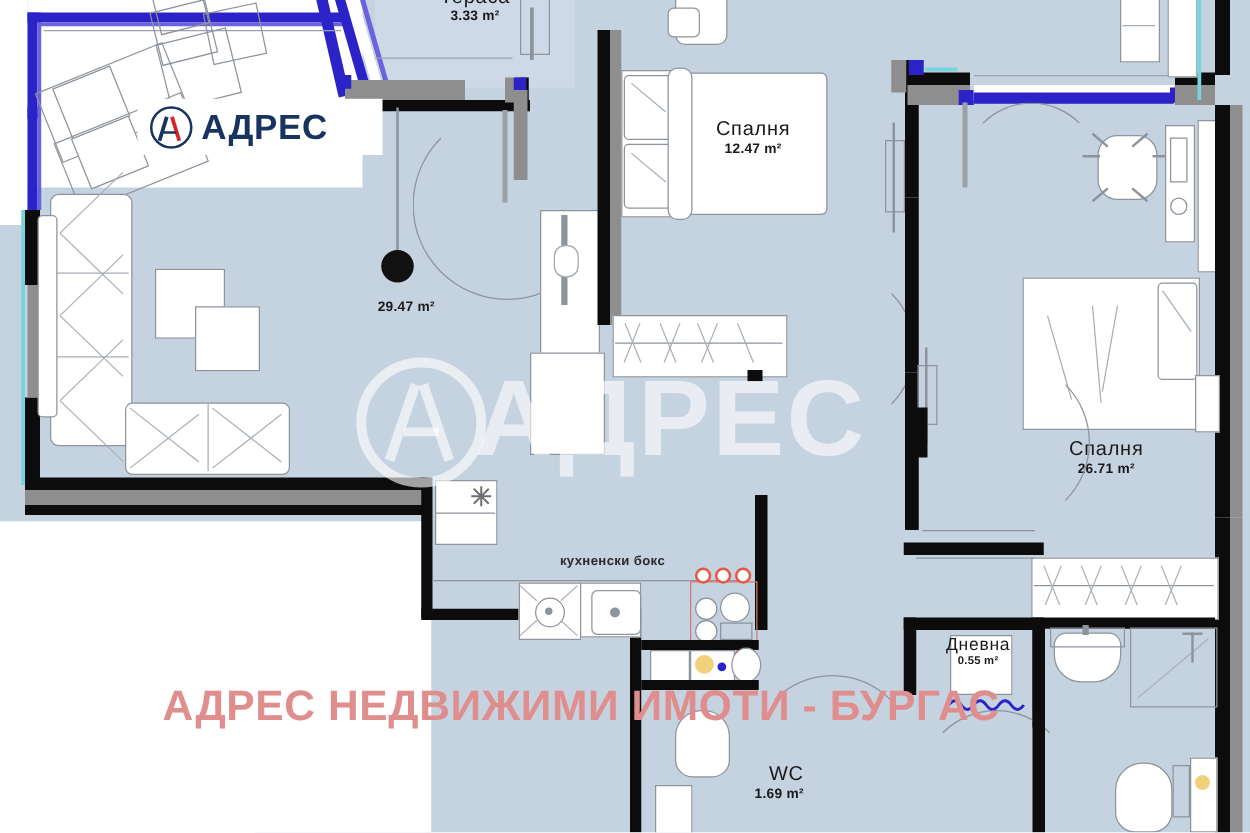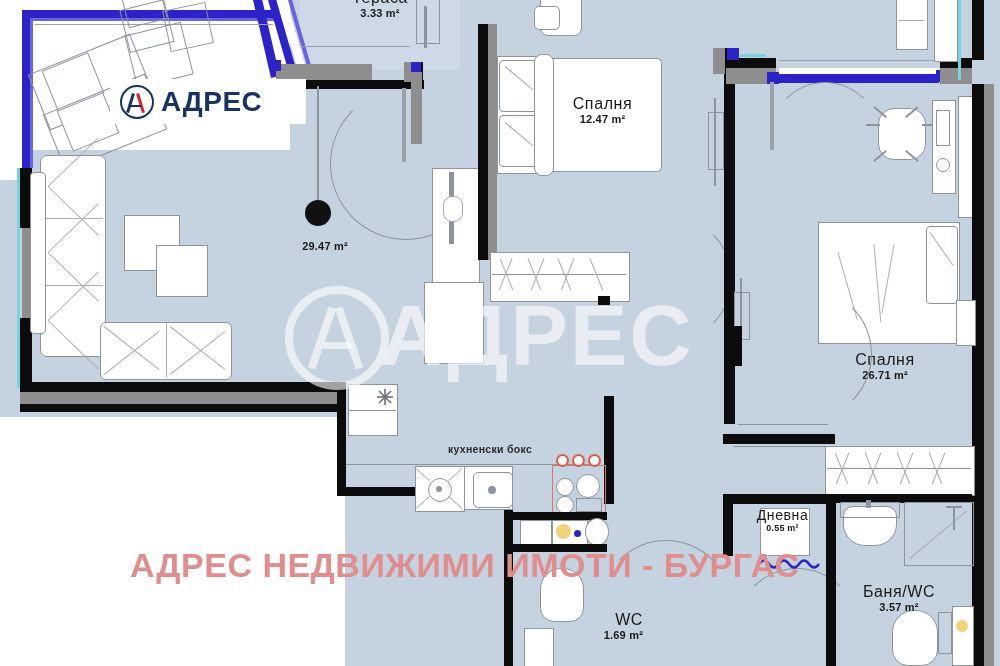--- a/index.html
+++ b/index.html
@@ -323,24 +323,20 @@
   <div class="fur-n" style="left:904px;top:502px;width:68px;height:62px;"></div>
   <div class="gline-l" style="left:910px;top:558px;width:74px;height:1px;transform:rotate(-40deg);transform-origin:left;"></div>
   <div class="gline" style="left:946px;top:506px;width:16px;height:2px;"></div>
   <div class="gline" style="left:953px;top:506px;width:2px;height:24px;"></div>
 
   <div class="fur" style="left:892px;top:610px;width:44px;height:54px;border-radius:22px 22px 16px 16px;"></div>
   <div class="fur-n" style="left:938px;top:612px;width:12px;height:40px;"></div>
   <div class="fur" style="left:952px;top:606px;width:20px;height:58px;"></div>
   <div class="circ" style="left:956px;top:620px;width:12px;height:12px;background:#f1d17a;"></div>
 
-  <div class="lbl" style="left:838px;top:584px;width:122px;">
-    <span class="nm">Баня/WC</span>
-    <span class="ar">3.57 m²</span>
-  </div>
 
   <div class="lbl kit" style="left:430px;top:444px;width:120px;">
     <span>кухненски бокс</span>
   </div>
 
   <div class="fur" style="left:415px;top:466px;width:96px;height:42px;"></div>
   <div class="gline" style="left:415px;top:464px;width:180px;height:1.4px;"></div>
 
   <div class="fur" style="left:415px;top:466px;width:48px;height:44px;"></div>
   <div class="circ" style="left:428px;top:478px;width:22px;height:22px;border:1.4px solid #8d949c;background:#ffffff;"></div>

